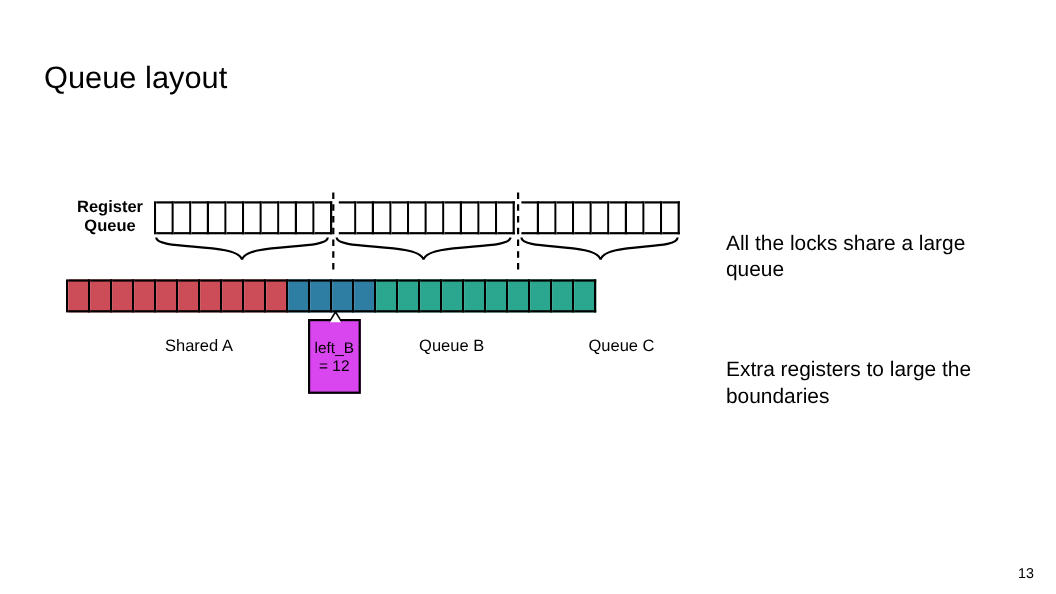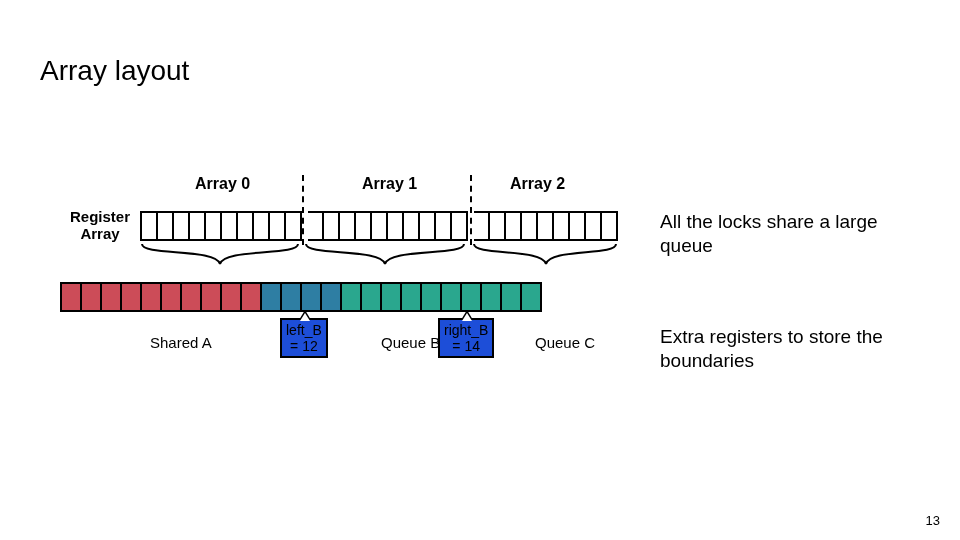--- a/index.html
+++ b/index.html
@@ -100,25 +100,25 @@
   }
   .bottom-labels .lbl {
     position: absolute;
     top: 22px;
     font-weight: normal;
   }
   .bottom-labels .regbox {
     position: absolute;
     top: 6px;
     border: 2px solid #000;
-    padding: 2px 4px;
+    padding: 16px 4px;
     text-align: center;
     font-size: 14px;
     line-height: 1.15;
-    background: #1d4ed8;
+    background: #d946ef;
   }
   
   .regbox::before {
     content: "";
     position: absolute;
     top: -10px;
     left: 50%;
     margin-left: -5px;
     width: 0; height: 0;
     border-left: 6px solid transparent;
@@ -155,39 +155,34 @@
   .pagenum {
     position: absolute;
     right: 20px;
     bottom: 12px;
     font-size: 13px;
   }
 </style>
 </head>
 <body>
 
-<div class="title">Array layout</div>
+<div class="title">Queue layout</div>
 
 <div class="diagram">
 
   <div class="dividers">
     <div class="dash dash1"></div>
     <div class="dash dash2"></div>
   </div>
 
-  <div class="array-labels">
-    <span class="arr0">Array 0</span>
-    <span class="arr1">Array 1</span>
-    <span class="arr2">Array 2</span>
-  </div>
 
   <div class="row">
     <div class="caption">
       <span>Register</span><br>
-      <span>Array</span>
+      <span>Queue</span>
     </div>
     <div class="cells" id="reg-cells">
         <div class="cell reg-cell"></div>
         <div class="cell reg-cell"></div>
         <div class="cell reg-cell"></div>
         <div class="cell reg-cell"></div>
         <div class="cell reg-cell"></div>
         <div class="cell reg-cell"></div>
         <div class="cell reg-cell"></div>
         <div class="cell reg-cell"></div>
@@ -254,25 +249,21 @@
       </div>
   </div>
 
   <div class="bottom-labels">
     <span class="lbl qA">Shared A</span>
     <div class="regbox leftB">
       <span>left_B</span><br>
       <span>= 12</span>
     </div>
     <span class="lbl qB">Queue B</span>
-    <div class="regbox rightB">
-      <span>right_B</span><br>
-      <span>= 14</span>
-    </div>
     <span class="lbl qC">Queue C</span>
   </div>
 
 </div>
 
 <div class="note note1">All the locks share a large queue</div>
-<div class="note note2">Extra registers to store the boundaries</div>
+<div class="note note2">Extra registers to large the boundaries</div>
 
 <div class="pagenum">13</div>
 
 </body></html>

